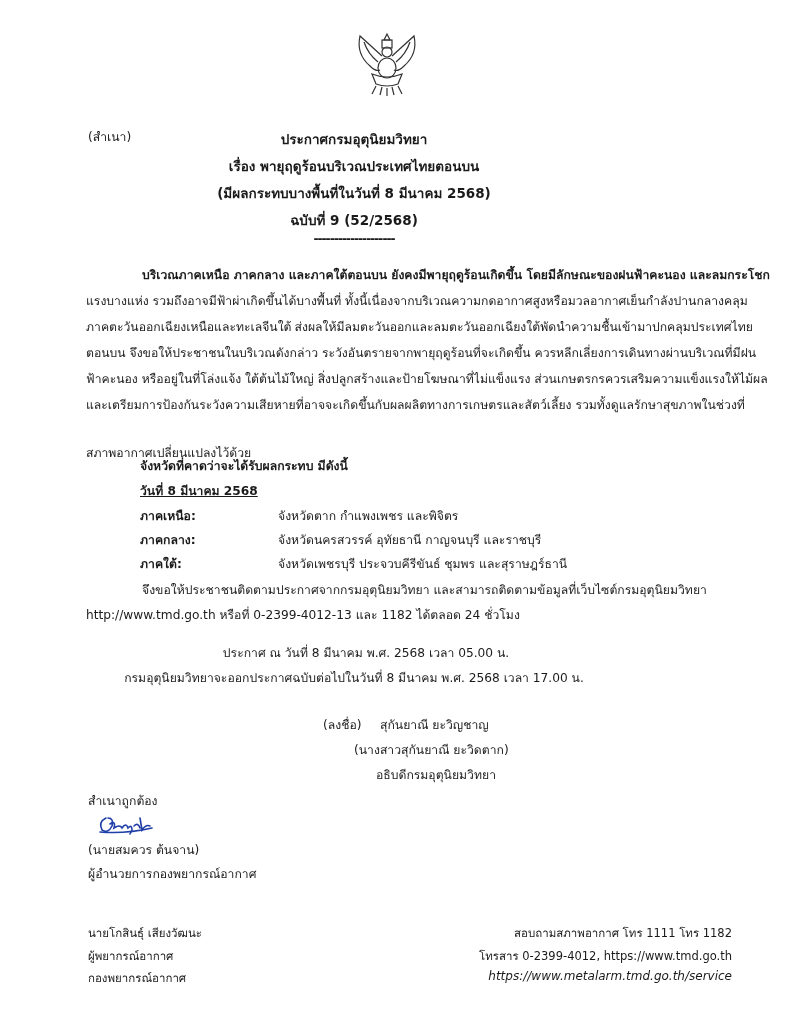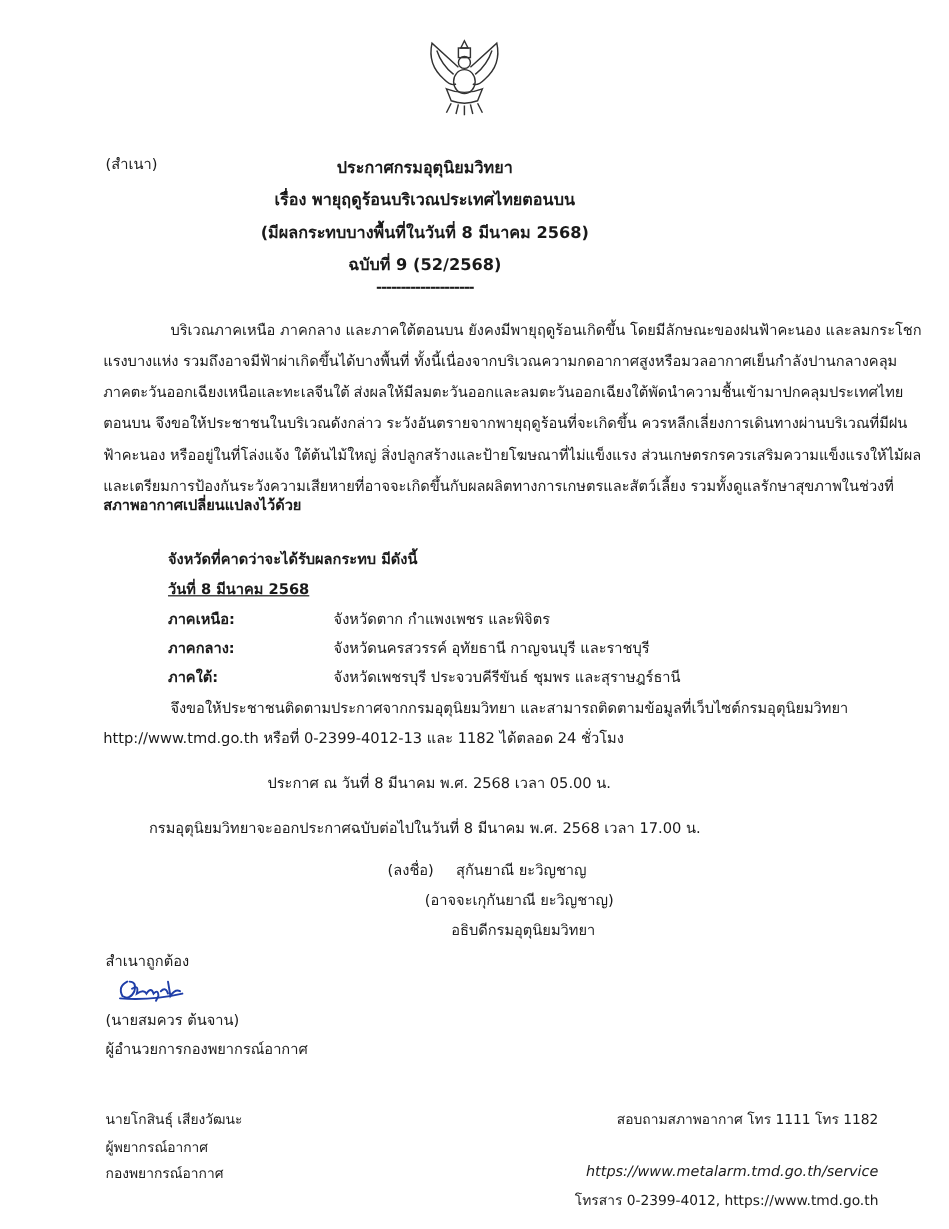--- a/index.html
+++ b/index.html
@@ -36,60 +36,60 @@
 </svg>
 
 <div class="abs" style="left:88px;top:100px;margin-top:27px;">(สำเนา)</div>
 
 <div class="abs center bold head" style="top:128px;">ประกาศกรมอุตุนิยมวิทยา</div>
 <div class="abs center bold head" style="top:155px;">เรื่อง พายุฤดูร้อนบริเวณประเทศไทยตอนบน</div>
 <div class="abs center bold head" style="top:182px;">(มีผลกระทบบางพื้นที่ในวันที่ 8 มีนาคม 2568)</div>
 <div class="abs center bold head" style="top:209px;">ฉบับที่ 9 (52/2568)</div>
 <div class="abs center bold" style="top:232px;letter-spacing:-1px;">--------------------</div>
 
-<div class="para-line" style="top:265px;padding-left:56px;">บริเวณภาคเหนือ ภาคกลาง และภาคใต้ตอนบน ยังคงมีพายุฤดูร้อนเกิดขึ้น โดยมีลักษณะของฝนฟ้าคะนอง และลมกระโชก</div>
+<div class="para-line" style="top:265px;padding-left:56px;font-weight:bold;">บริเวณภาคเหนือ ภาคกลาง และภาคใต้ตอนบน ยังคงมีพายุฤดูร้อนเกิดขึ้น โดยมีลักษณะของฝนฟ้าคะนอง และลมกระโชก</div>
 <div class="para-line" style="top:291px;">แรงบางแห่ง รวมถึงอาจมีฟ้าผ่าเกิดขึ้นได้บางพื้นที่ ทั้งนี้เนื่องจากบริเวณความกดอากาศสูงหรือมวลอากาศเย็นกำลังปานกลางคลุม</div>
 <div class="para-line" style="top:317px;font-family:Liberation Serif, serif;">ภาคตะวันออกเฉียงเหนือและทะเลจีนใต้ ส่งผลให้มีลมตะวันออกและลมตะวันออกเฉียงใต้พัดนำความชื้นเข้ามาปกคลุมประเทศไทย</div>
 <div class="para-line" style="top:343px;">ตอนบน จึงขอให้ประชาชนในบริเวณดังกล่าว ระวังอันตรายจากพายุฤดูร้อนที่จะเกิดขึ้น ควรหลีกเลี่ยงการเดินทางผ่านบริเวณที่มีฝน</div>
 <div class="para-line" style="top:369px;">ฟ้าคะนอง หรืออยู่ในที่โล่งแจ้ง ใต้ต้นไม้ใหญ่ สิ่งปลูกสร้างและป้ายโฆษณาที่ไม่แข็งแรง ส่วนเกษตรกรควรเสริมความแข็งแรงให้ไม้ผล</div>
 <div class="para-line" style="top:395px;">และเตรียมการป้องกันระวังความเสียหายที่อาจจะเกิดขึ้นกับผลผลิตทางการเกษตรและสัตว์เลี้ยง รวมทั้งดูแลรักษาสุขภาพในช่วงที่</div>
-<div class="para-line" style="top:411px;font-weight:bold;">สภาพอากาศเปลี่ยนแปลงไว้ด้วย</div>
+<div class="para-line" style="top:443px;">สภาพอากาศเปลี่ยนแปลงไว้ด้วย</div>
 
 <div class="abs bold" style="left:140px;top:456px;">จังหวัดที่คาดว่าจะได้รับผลกระทบ มีดังนี้</div>
 <div class="abs bold u" style="left:140px;top:481px;">วันที่ 8 มีนาคม 2568</div>
 
 <div class="abs bold" style="left:140px;top:506px;">ภาคเหนือ:</div>
 <div class="abs" style="left:278px;top:506px;">จังหวัดตาก กำแพงเพชร และพิจิตร</div>
 <div class="abs bold" style="left:140px;top:530px;">ภาคกลาง:</div>
 <div class="abs" style="left:278px;top:530px;">จังหวัดนครสวรรค์ อุทัยธานี กาญจนบุรี และราชบุรี</div>
 <div class="abs bold" style="left:140px;top:554px;">ภาคใต้:</div>
 <div class="abs" style="left:278px;top:554px;">จังหวัดเพชรบุรี ประจวบคีรีขันธ์ ชุมพร และสุราษฎร์ธานี</div>
 
 <div class="abs" style="left:142px;top:580px;">จึงขอให้ประชาชนติดตามประกาศจากกรมอุตุนิยมวิทยา และสามารถติดตามข้อมูลที่เว็บไซต์กรมอุตุนิยมวิทยา</div>
 <div class="abs" style="left:86px;top:605px;">http://www.tmd.go.th หรือที่ 0-2399-4012-13 และ 1182 ได้ตลอด 24 ชั่วโมง</div>
 
 <div class="abs center" style="top:643px;padding-left:12px;">ประกาศ ณ วันที่ 8 มีนาคม พ.ศ. 2568 เวลา 05.00 น.</div>
-<div class="abs center" style="top:668px;margin-top:12px;">กรมอุตุนิยมวิทยาจะออกประกาศฉบับต่อไปในวันที่ 8 มีนาคม พ.ศ. 2568 เวลา 17.00 น.</div>
+<div class="abs center" style="top:668px;">กรมอุตุนิยมวิทยาจะออกประกาศฉบับต่อไปในวันที่ 8 มีนาคม พ.ศ. 2568 เวลา 17.00 น.</div>
 
 <div class="abs" style="left:323px;top:715px;">(ลงชื่อ)</div>
 <div class="abs" style="left:380px;top:715px;">สุกันยาณี ยะวิญชาญ</div>
-<div class="abs" style="left:354px;top:740px;">(อาจจะเกุกันยาณี ยะวิญชาญ)</div>
+<div class="abs" style="left:354px;top:740px;">(นางสาวสุกันยาณี ยะวิดตาก)</div>
 <div class="abs" style="left:376px;top:765px;">อธิบดีกรมอุตุนิยมวิทยา</div>
 
 <div class="abs" style="left:88px;top:791px;">สำเนาถูกต้อง</div>
 <svg class="sig" viewBox="0 0 60 24">
   <g fill="none" stroke="#1f3ea8" stroke-width="1.6" stroke-linecap="round">
     <path d="M10 6 Q2 10 6 18 Q12 22 16 14 Q18 6 12 6"></path>
     <path d="M14 12 Q20 8 18 16 Q24 12 26 16 Q30 10 32 16 Q36 12 36 18 L34 22"></path>
     <path d="M38 14 Q42 10 44 16 M44 6 L46 18 Q50 12 54 14"></path>
     <path d="M4 20 Q30 22 56 16"></path>
   </g>
 </svg>
 <div class="abs" style="left:88px;top:840px;">(นายสมควร ต้นจาน)</div>
 <div class="abs" style="left:88px;top:864px;">ผู้อำนวยการกองพยากรณ์อากาศ</div>
 
 <div class="abs" style="left:88px;top:924px;font-size:11.5px;">นายโกสินธุ์ เสียงวัฒนะ</div>
 <div class="abs" style="left:88px;top:947px;font-size:11.5px;">ผู้พยากรณ์อากาศ</div>
 <div class="abs" style="left:88px;top:969px;font-size:11.5px;">กองพยากรณ์อากาศ</div>
 
 <div class="abs right" style="right:59px;top:924px;font-size:11.5px;">สอบถามสภาพอากาศ โทร 1111 โทร 1182</div>
-<div class="abs right" style="right:59px;top:947px;font-size:11.5px;margin-top:44px;">โทรสาร 0-2399-4012, https://www.tmd.go.th</div>
+<div class="abs right" style="right:59px;top:947px;font-size:11.5px;">โทรสาร 0-2399-4012, https://www.tmd.go.th</div>
 <div class="abs right" style="right:59px;top:969px;font-size:12px;font-style:italic;">https://www.metalarm.tmd.go.th/service</div>
 
 </body></html>

